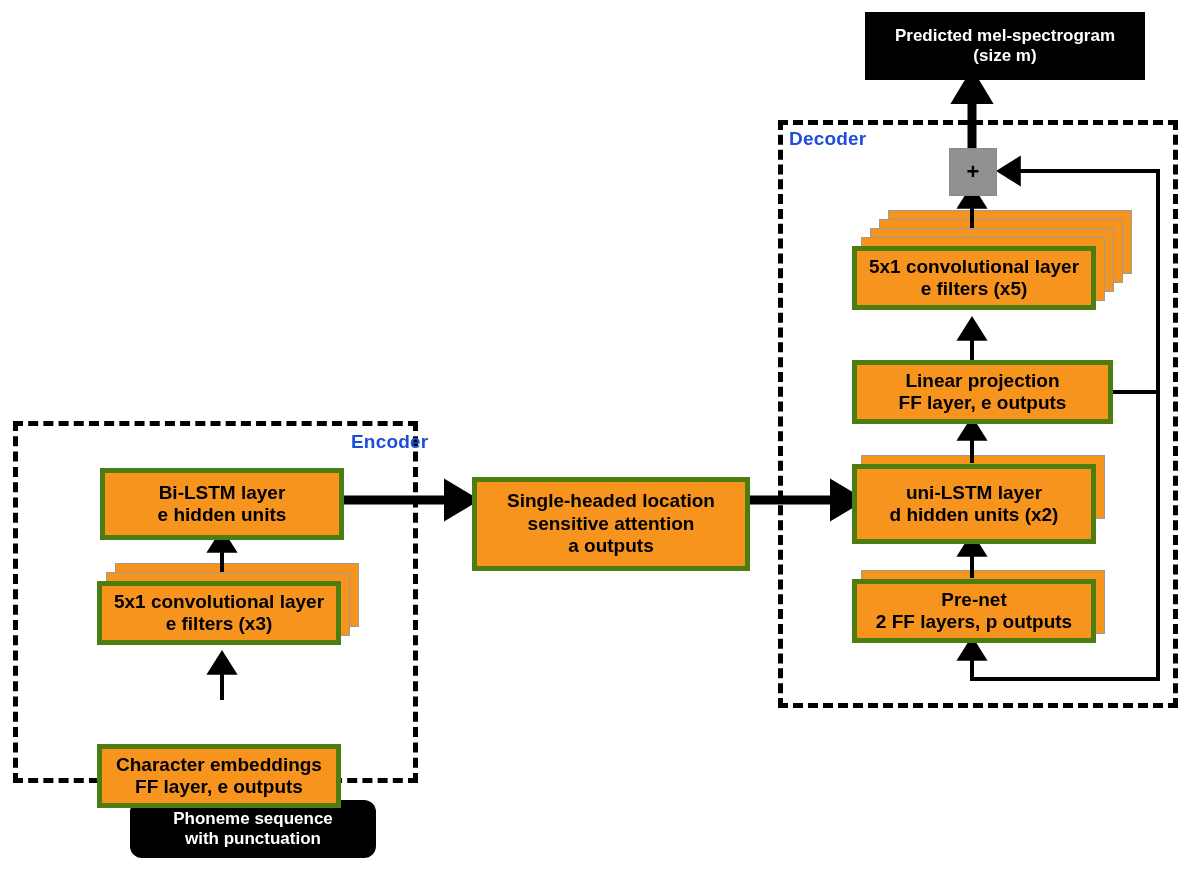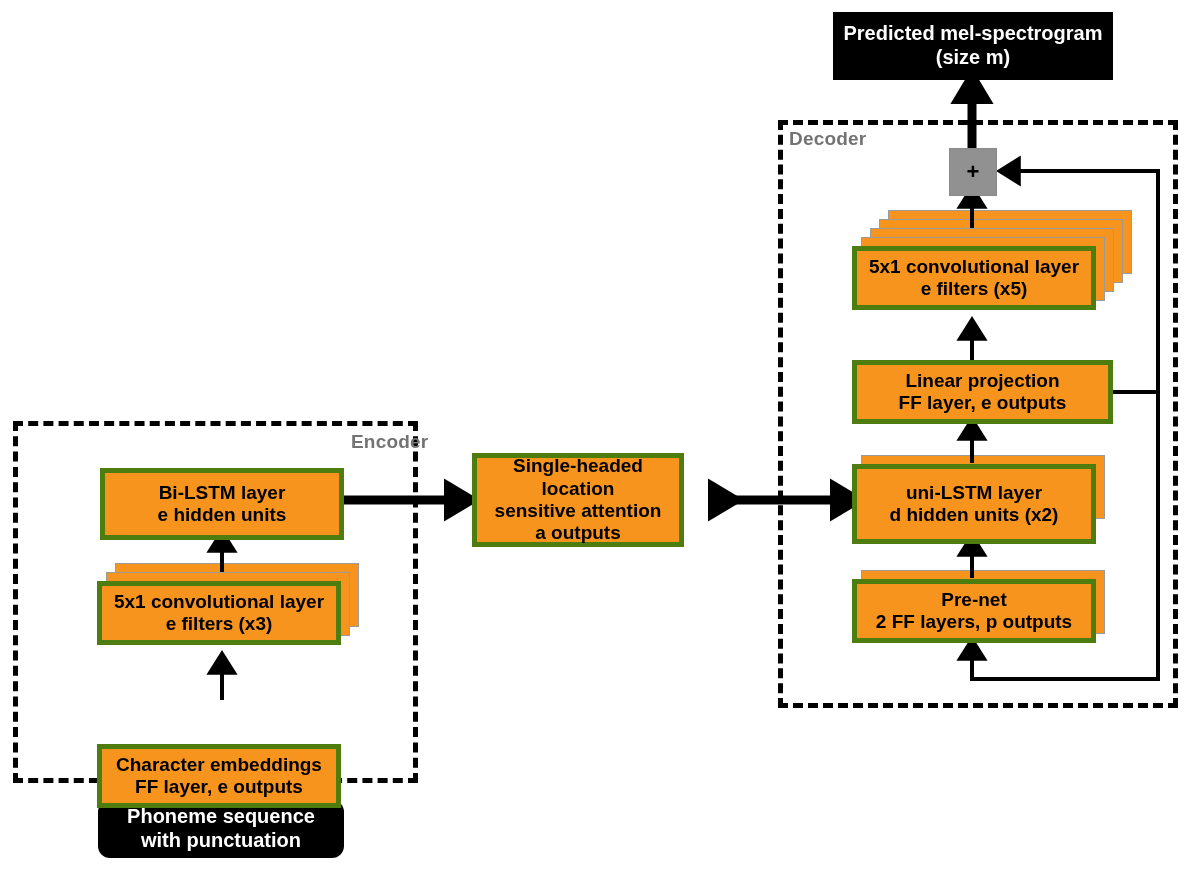--- a/index.html
+++ b/index.html
@@ -31,23 +31,24 @@
     background: #F7941E;
     border: 5px solid #4d7c0f;
     color: #000000;
     font-size: 19px;
     font-weight: 700;
     z-index: 5;
   }
   .box-black {
     background: #000000;
     color: #ffffff;
-    font-size: 20px;
+    font-size: 17px;
     font-weight: 700;
     z-index: 5;
+    margin-left: 32px;
   }
   .box-gray {
     background: #919191;
     border: 1px solid #8a8a8a;
     color: #000000;
     font-size: 22px;
     font-weight: 700;
     z-index: 6;
   }
   
@@ -60,21 +61,21 @@
   }
   .group-dashed {
     position: absolute;
     box-sizing: border-box;
     border: 5px dashed #000000;
     background: transparent;
     z-index: 1;
   }
   .group-label {
     position: absolute;
-    color: #737373;
+    color: #1d4ed8;
     font-size: 19px;
     font-weight: 700;
     letter-spacing: 0.2px;
     z-index: 4;
     white-space: nowrap;
   }
   .edge {
     position: absolute;
     z-index: 3;
   }
@@ -174,21 +175,21 @@
     </span>
   </div>
 
   <div class="node box-orange" style="left:100px; top:468px; width:244px; height:72px;">
     <span>
       <span class="label-text">Bi-LSTM layer</span>
       <span class="label-text">e hidden units</span>
     </span>
   </div>
 
-  <div class="node box-orange" style="left:472px; top:453px; width:212px; height:94px;">
+  <div class="node box-orange" style="left:472px; top:477px; width:278px; height:94px;">
     <span>
       <span class="label-text">Single-headed location</span>
       <span class="label-text">sensitive attention</span>
       <span class="label-text">a outputs</span>
     </span>
   </div>
 
   <div class="stack-layer" style="left:861px; top:570px; width:244px; height:64px;"></div>
   <div class="node box-orange" style="left:852px; top:579px; width:244px; height:64px;">
     <span>

